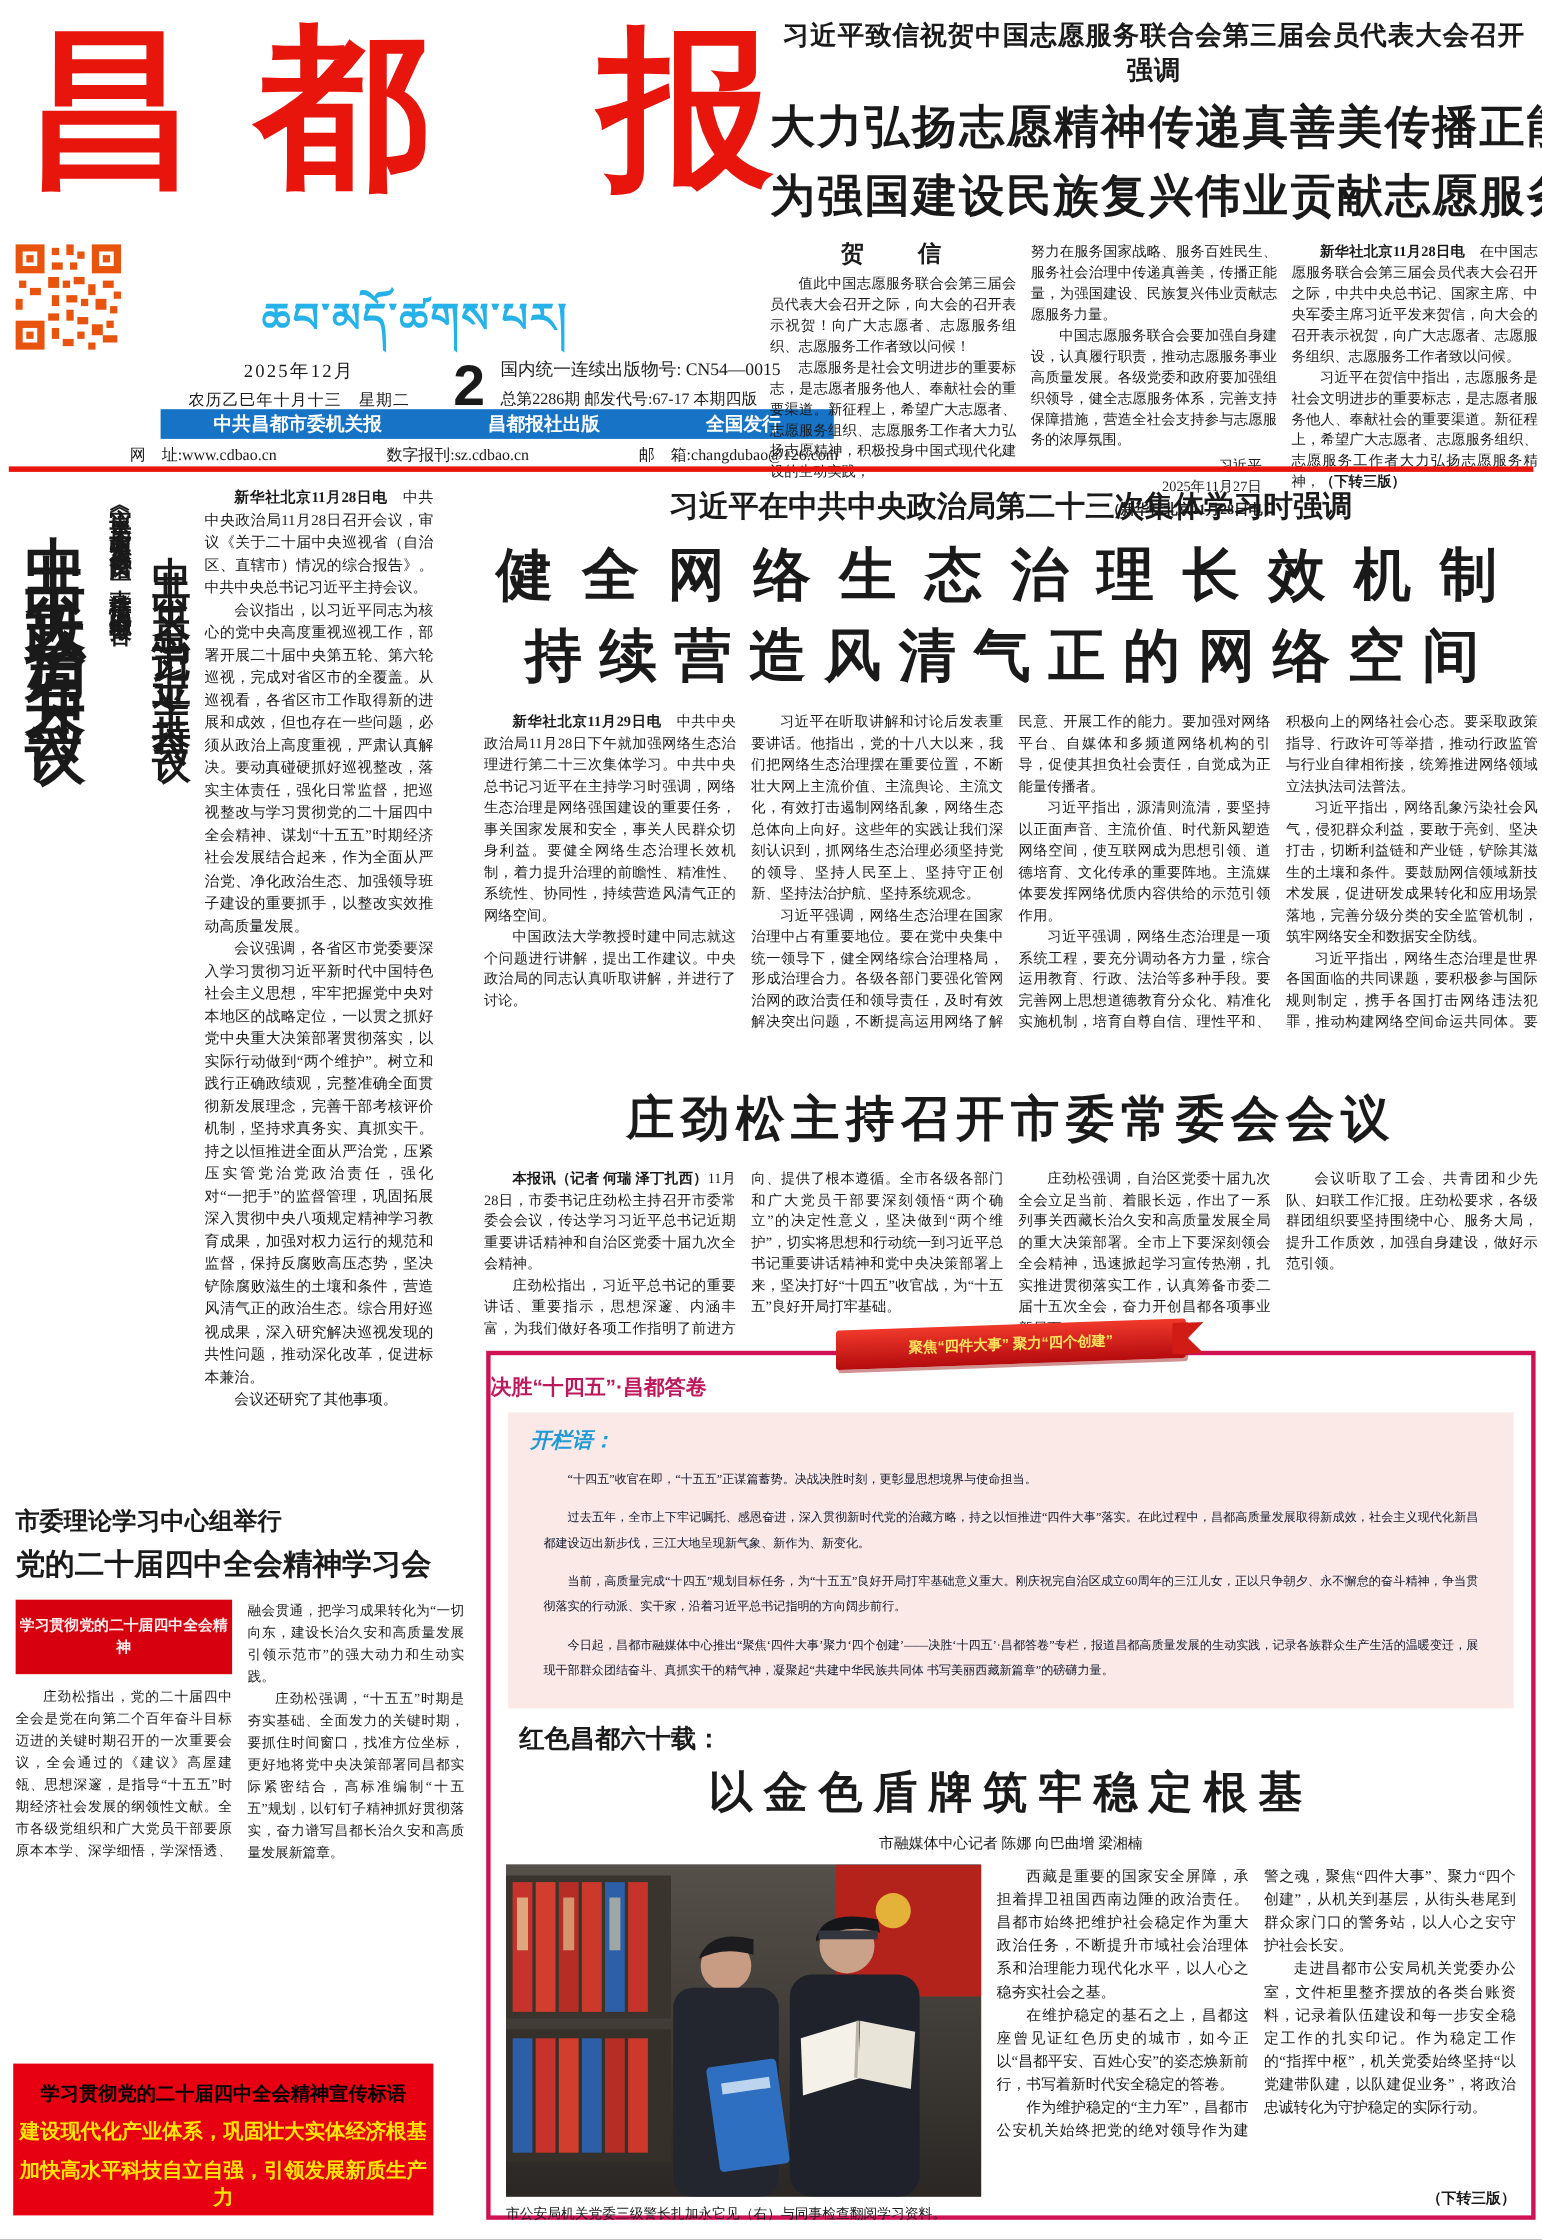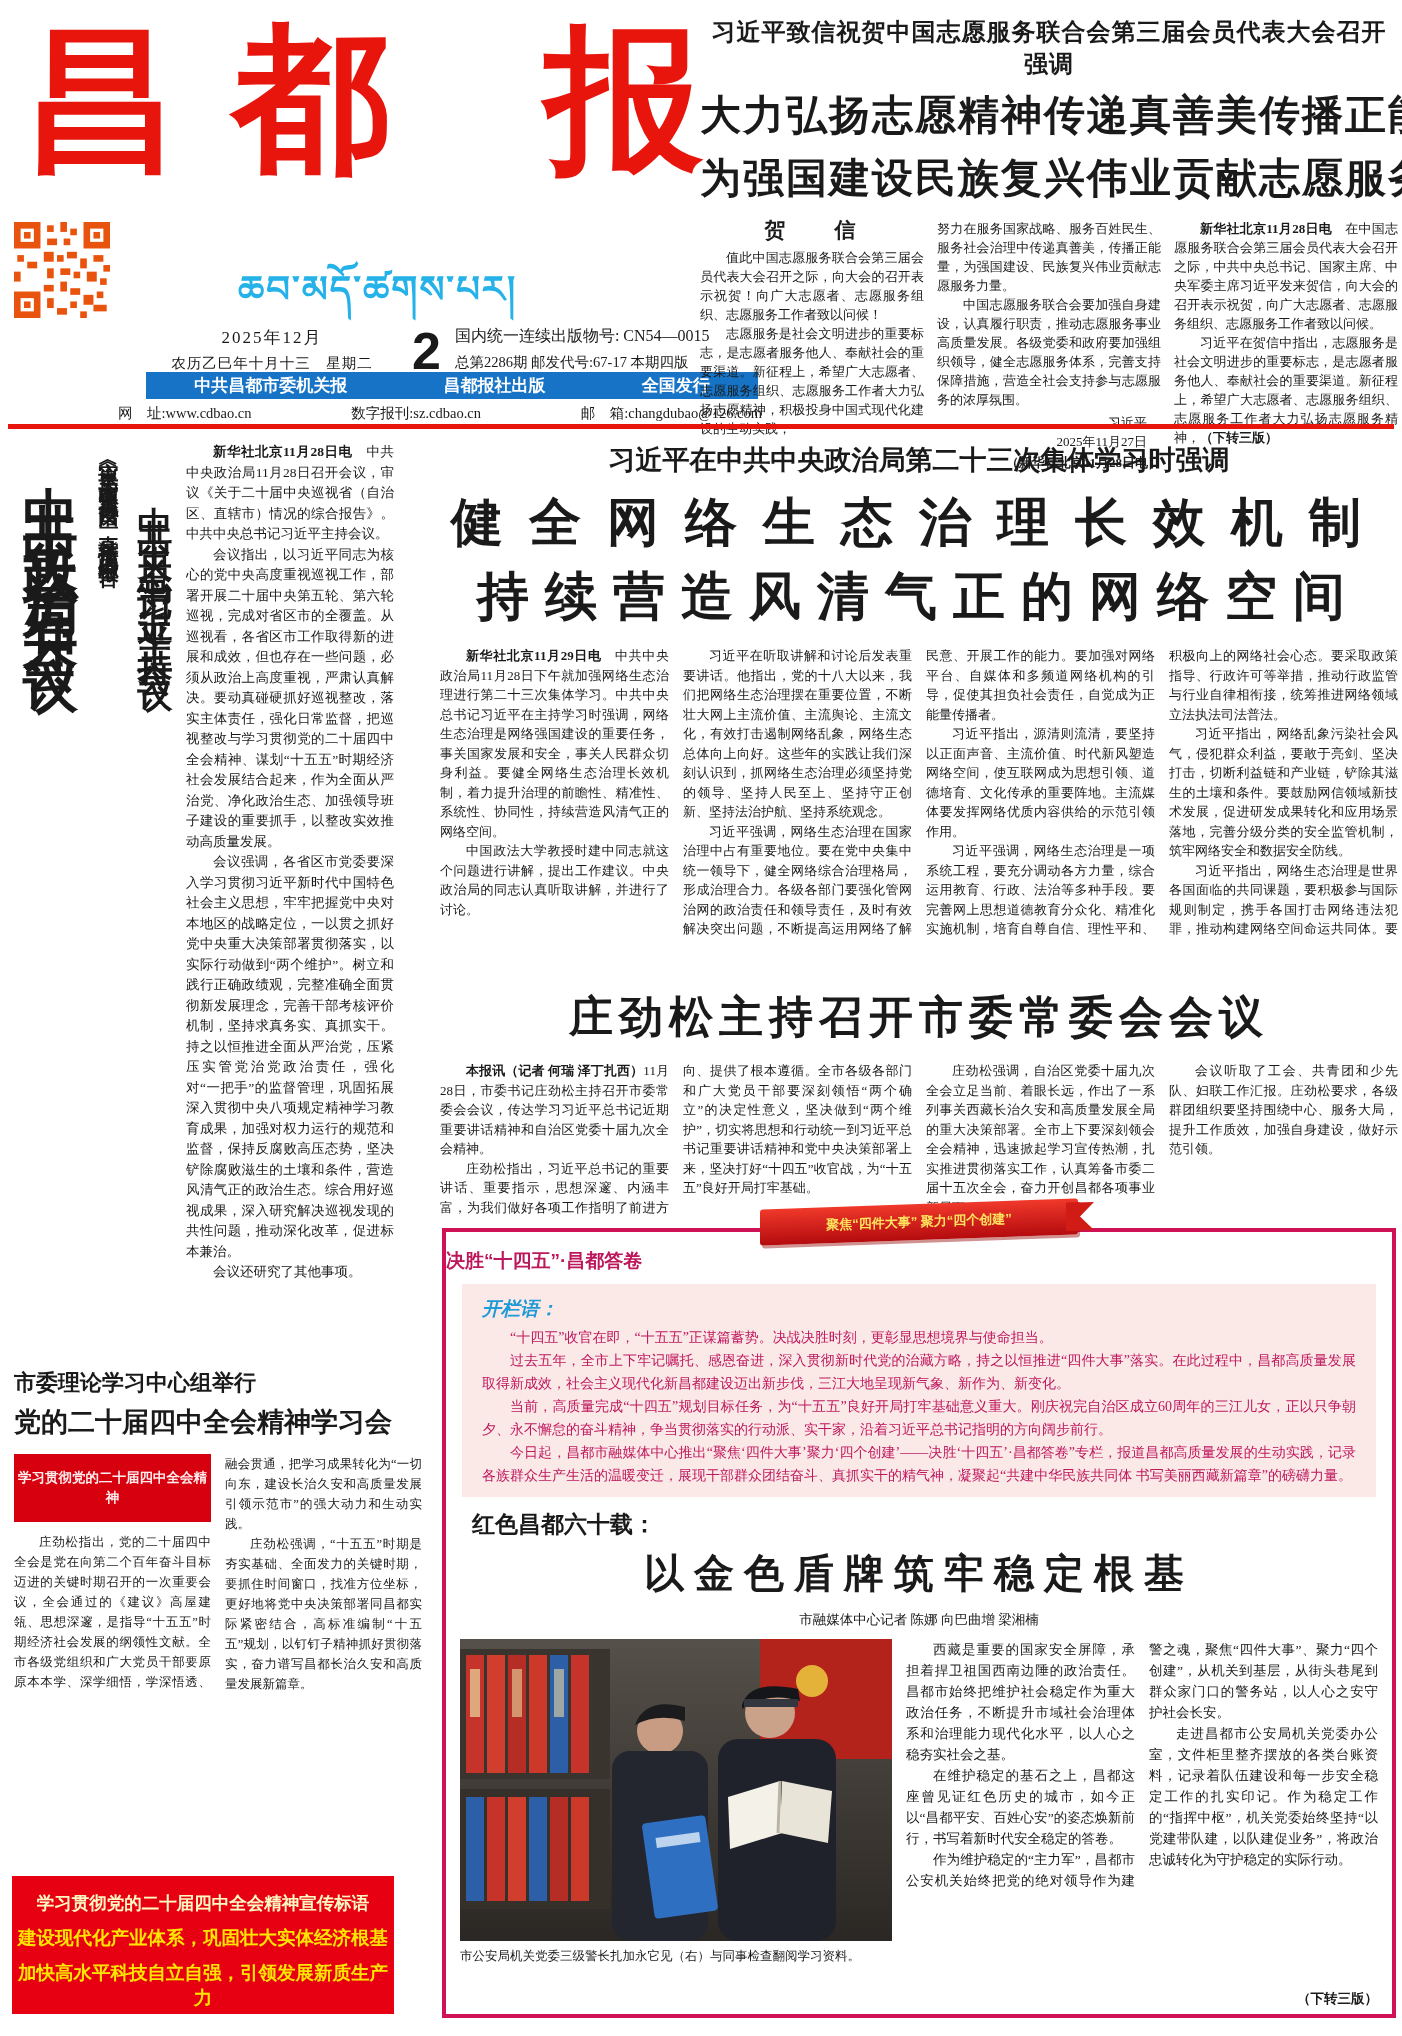--- a/index.html
+++ b/index.html
@@ -55,21 +55,21 @@
   .th-head{font-size:27px;font-weight:bold;margin-top:6px;white-space:nowrap;}
   .th-cols{margin-top:14px;column-count:2;column-gap:14px;height:400px;font-size:12.5px;line-height:20px;
            text-align:justify;overflow:hidden;}
   .th-tag{break-inside:avoid;background:#d6000f;color:#ffecec;font-family:"Liberation Sans","DejaVu Sans",sans-serif;
           font-weight:bold;font-size:13.5px;text-align:center;padding:14px 2px;margin-bottom:10px;}
   .th-cols p{margin:0;text-indent:2em;}
 
   
   .slogan{position:absolute;left:12px;top:1876px;width:382px;height:138px;background:#e60012;text-align:center;
           font-family:"Liberation Sans","DejaVu Sans",sans-serif;box-sizing:border-box;padding-top:15px;}
-  .slogan .l1{color:#fef9c3;font-size:17.5px;font-weight:bold;}
+  .slogan .l1{color:#000000;font-size:17.5px;font-weight:bold;}
   .slogan .l2{color:#ffe600;font-size:18.5px;font-weight:bold;margin-top:10px;}
 
   
   .center{position:absolute;left:440px;top:442px;width:958px;}
   .net-kicker{font-size:27px;font-weight:bold;text-align:center;}
   .net-h1{font-size:52px;font-weight:bold;text-align:center;letter-spacing:26px;margin-top:10px;white-space:nowrap;}
   .net-h2{font-size:52px;font-weight:bold;text-align:center;letter-spacing:16px;margin-top:4px;white-space:nowrap;}
   .net-body{margin-top:14px;column-count:4;column-gap:14px;height:310px;font-size:13px;line-height:19.5px;
             text-align:justify;overflow:hidden;}
   .net-body p,.zh-body p{margin:0;text-indent:2em;}
@@ -84,21 +84,21 @@
           background:linear-gradient(180deg,#f0392b,#b40b0e);color:#ffe45e;font-family:"Liberation Sans","DejaVu Sans",sans-serif;
           font-weight:bold;font-size:13px;text-align:center;line-height:36px;border-radius:3px;
           box-shadow:2px 3px 0 rgba(150,10,10,.45);}
   .ribbon:after{content:"";position:absolute;right:-16px;top:4px;border:14px solid #d01c14;
           border-right-color:transparent;}
   .sp-subline{margin-top:16px;font-family:"Liberation Sans","DejaVu Sans",sans-serif;
           font-weight:bold;font-size:19px;color:#be185d;}
   .pink{margin:10px 16px 0;background:#fbe9e8;padding:12px 20px 10px;}
   .pink-label{font-size:19px;font-weight:bold;font-style:italic;color:#1e9ad6;
           font-family:"Liberation Sans","DejaVu Sans",sans-serif;margin-bottom:4px;}
-  .pink p{margin:0;font-size:14px;line-height:23px;color:#be185d;text-align:justify;text-indent:2em;}
+  .pink p{margin:12px;font-size:11px;line-height:23px;color:#0f172a;text-align:justify;text-indent:2em;}
   .sp-kicker{margin:12px 0 0 26px;font-size:23px;font-weight:bold;}
   .sp-head{text-align:center;font-size:40px;font-weight:bold;letter-spacing:10px;margin-top:6px;
           font-family:"Liberation Sans","DejaVu Sans",sans-serif;}
   .sp-byline{text-align:center;font-size:13.5px;margin-top:10px;}
   .sp-content{margin:10px 14px 0;display:flex;gap:14px;}
   .photo-wrap{width:432px;flex:none;}
   .photo-frame{width:432px;height:302px;background:#2e2a28;overflow:hidden;}
   .photo-cap{font-size:12.5px;line-height:18px;margin-top:6px;text-align:justify;}
   .sp-cols{flex:1;column-count:2;column-gap:14px;height:330px;font-size:13.5px;line-height:21px;
           text-align:justify;overflow:hidden;}

